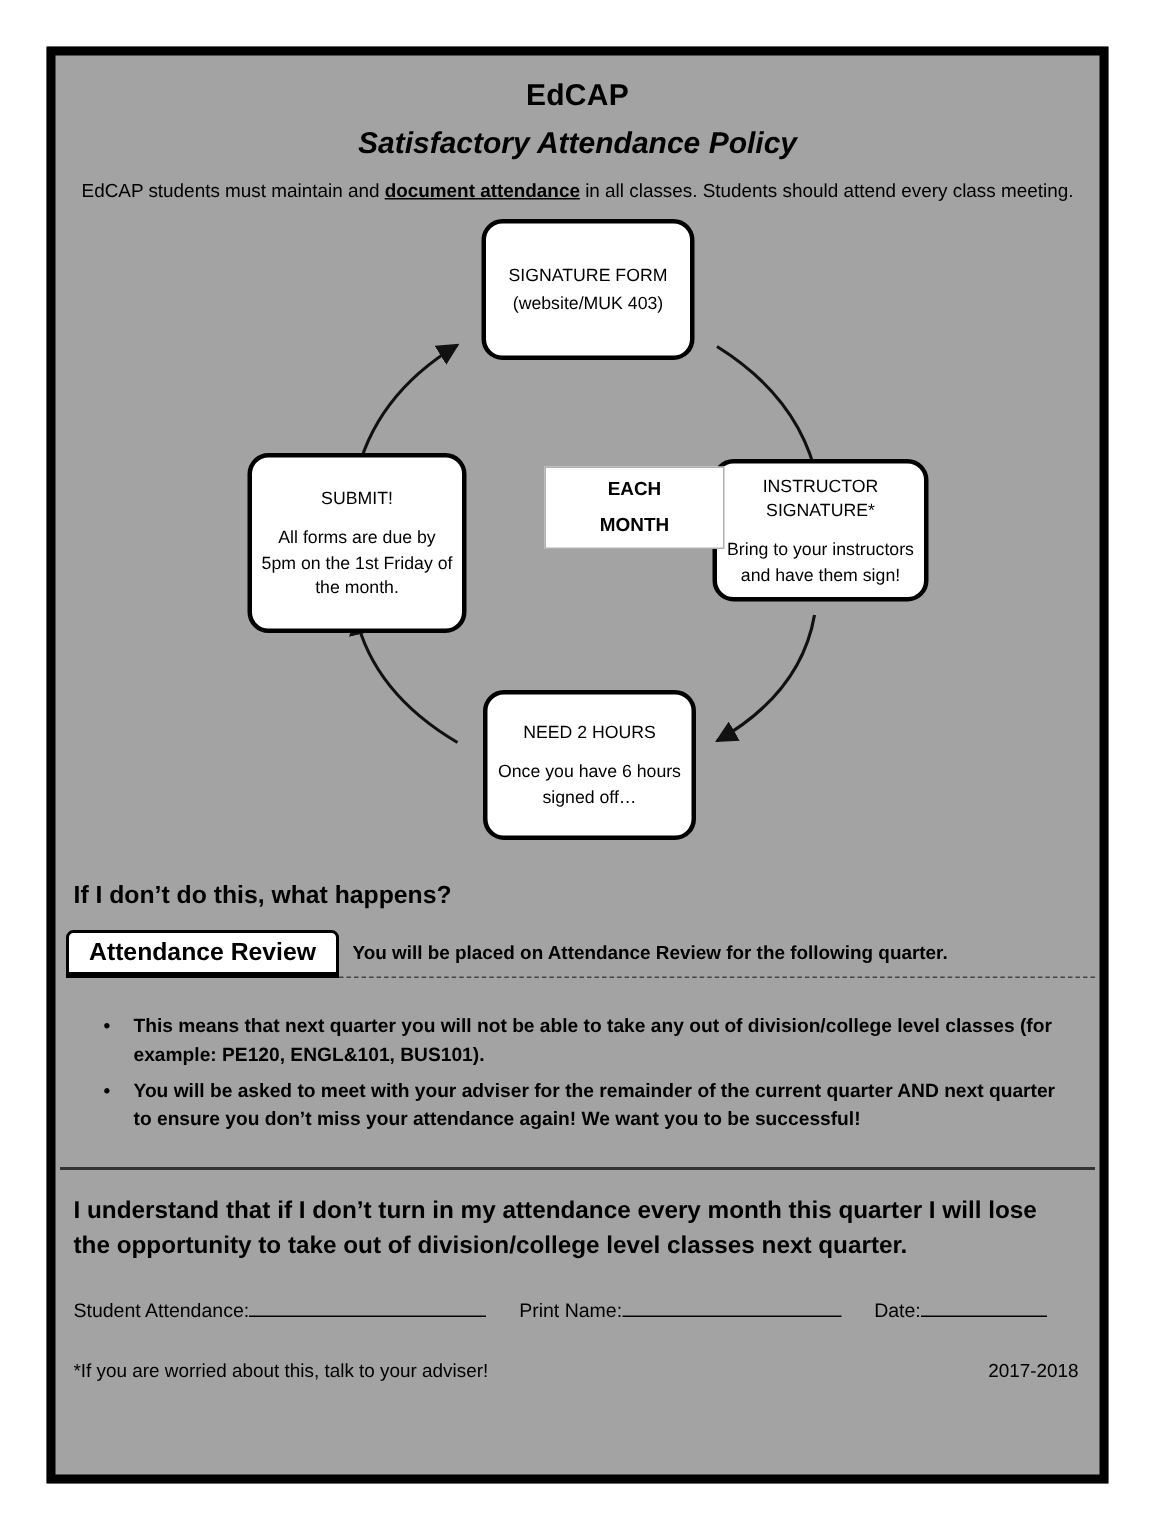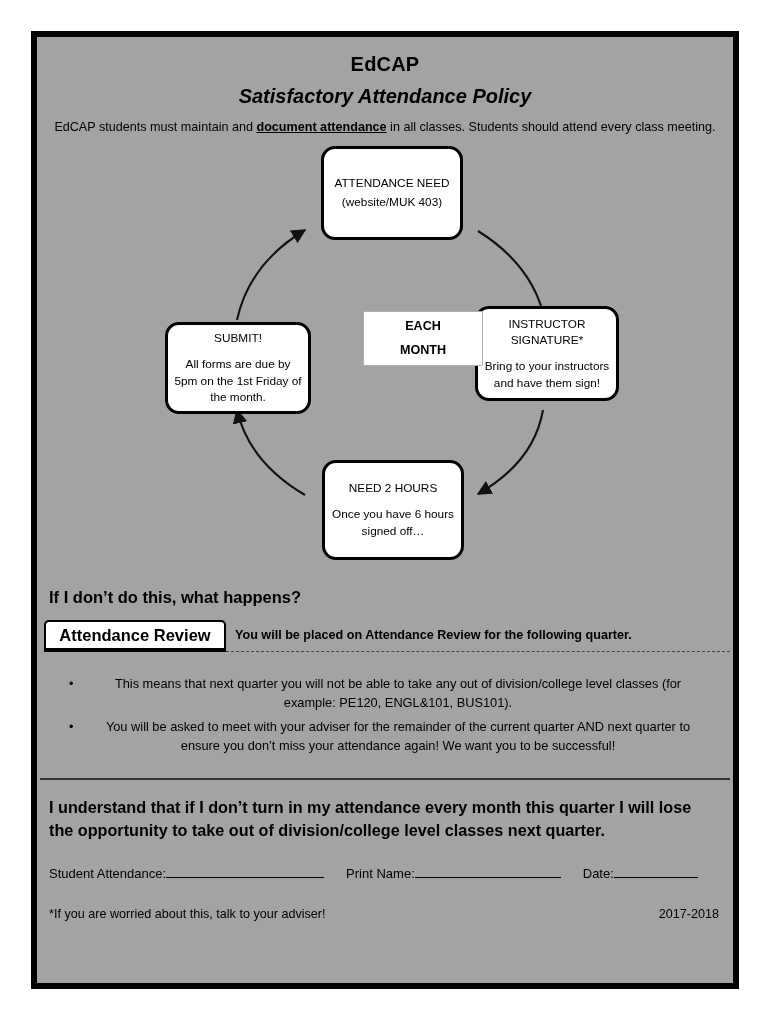--- a/index.html
+++ b/index.html
@@ -99,21 +99,21 @@
     white-space: pre-line;
   }
   .node .body {
     margin-top: 9px;
     white-space: pre-line;
   }
 
   #node-form    { left: 284px; top: 4px;   width: 142px; height: 94px; }
   #node-sig     { left: 438px; top: 164px; width: 144px; height: 95px; }
   #node-hours   { left: 285px; top: 318px; width: 142px; height: 100px; }
-  #node-submit  { left: 128px; top: 180px; width: 146px; height: 92px; }
+  #node-submit  { left: 128px; top: 160px; width: 146px; height: 120px; }
 
   #node-center {
     position: absolute;
     left: 326px;
     top: 169px;
     width: 120px;
     height: 55px;
     box-sizing: border-box;
     border: 1px solid #b0b0b0;
     border-radius: 0;
@@ -180,25 +180,24 @@
     border-top: 1px dashed #444444;
   }
 
   ul.consequences {
     margin: 22px 0 0 0;
     padding: 0 26px 0 52px;
     list-style: none;
   }
   ul.consequences li {
     position: relative;
-    font-weight: normal;
+    font-weight: bold;
     font-size: 12.8px;
     line-height: 1.52;
     margin-bottom: 4px;
-    text-align: center;
   }
   ul.consequences li::before {
     content: "\2022";
     position: absolute;
     left: -20px;
     top: 0;
     font-size: 12.8px;
   }
 
   .rule-full {
@@ -262,21 +261,21 @@
         <path d="M 441 89 Q 497 124 508 179" fill="none" stroke="#111111" stroke-width="2.1" marker-end="url(#ah)"></path>
 
         <path d="M 506 268 Q 497 320 441 352" fill="none" stroke="#111111" stroke-width="2.1" marker-end="url(#ah)"></path>
 
         <path d="M 268 353 Q 212 320 200 268" fill="none" stroke="#111111" stroke-width="2.1" marker-end="url(#ah)"></path>
 
         <path d="M 200 178 Q 212 122 268 88" fill="none" stroke="#111111" stroke-width="2.1" marker-end="url(#ah)"></path>
       </svg>
 
       <div class="node" id="node-form">
-        <div class="head">ATTENDANCE NEED</div>
+        <div class="head">SIGNATURE FORM</div>
         <div class="body no-gap" style="margin-top:2px">(website/MUK 403)</div>
       </div>
 
       <div class="node" id="node-sig">
         <div class="head">INSTRUCTOR
 SIGNATURE*</div>
         <div class="body">Bring to your instructors
 and have them sign!</div>
       </div>
 

